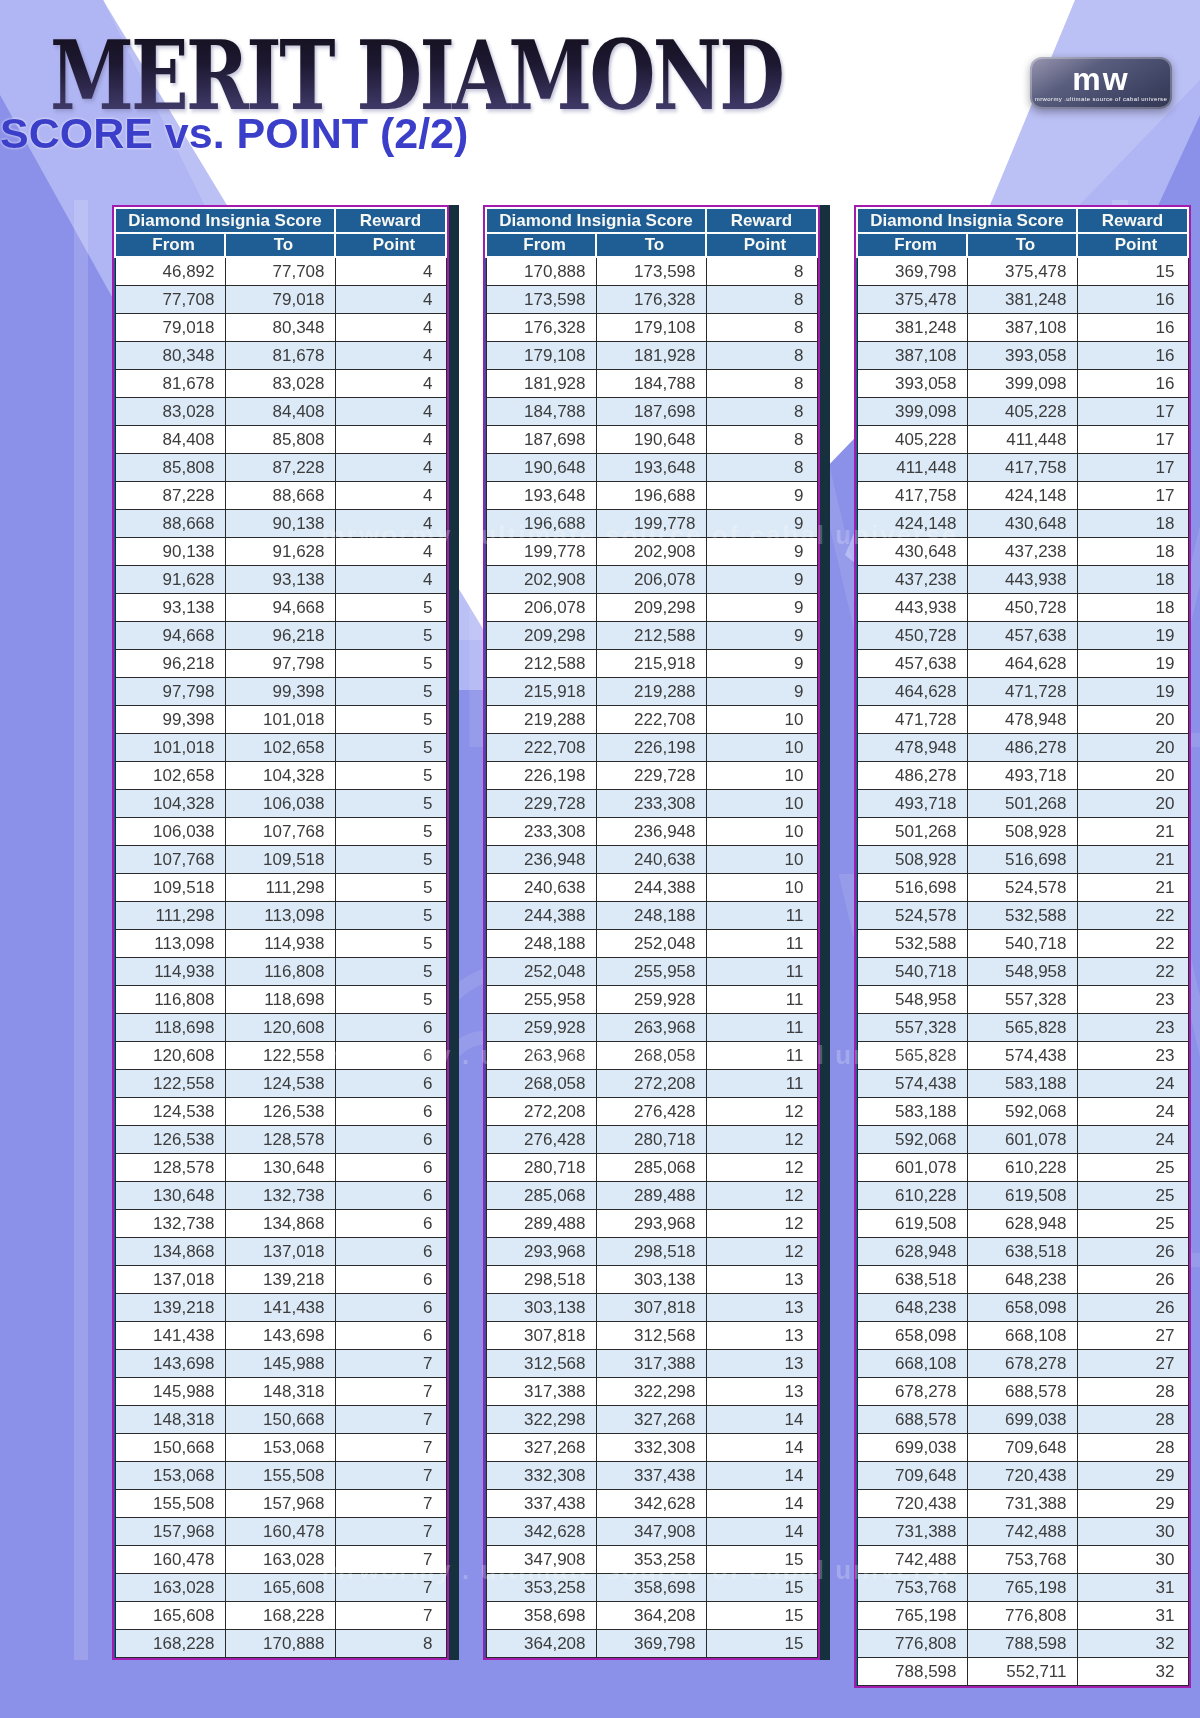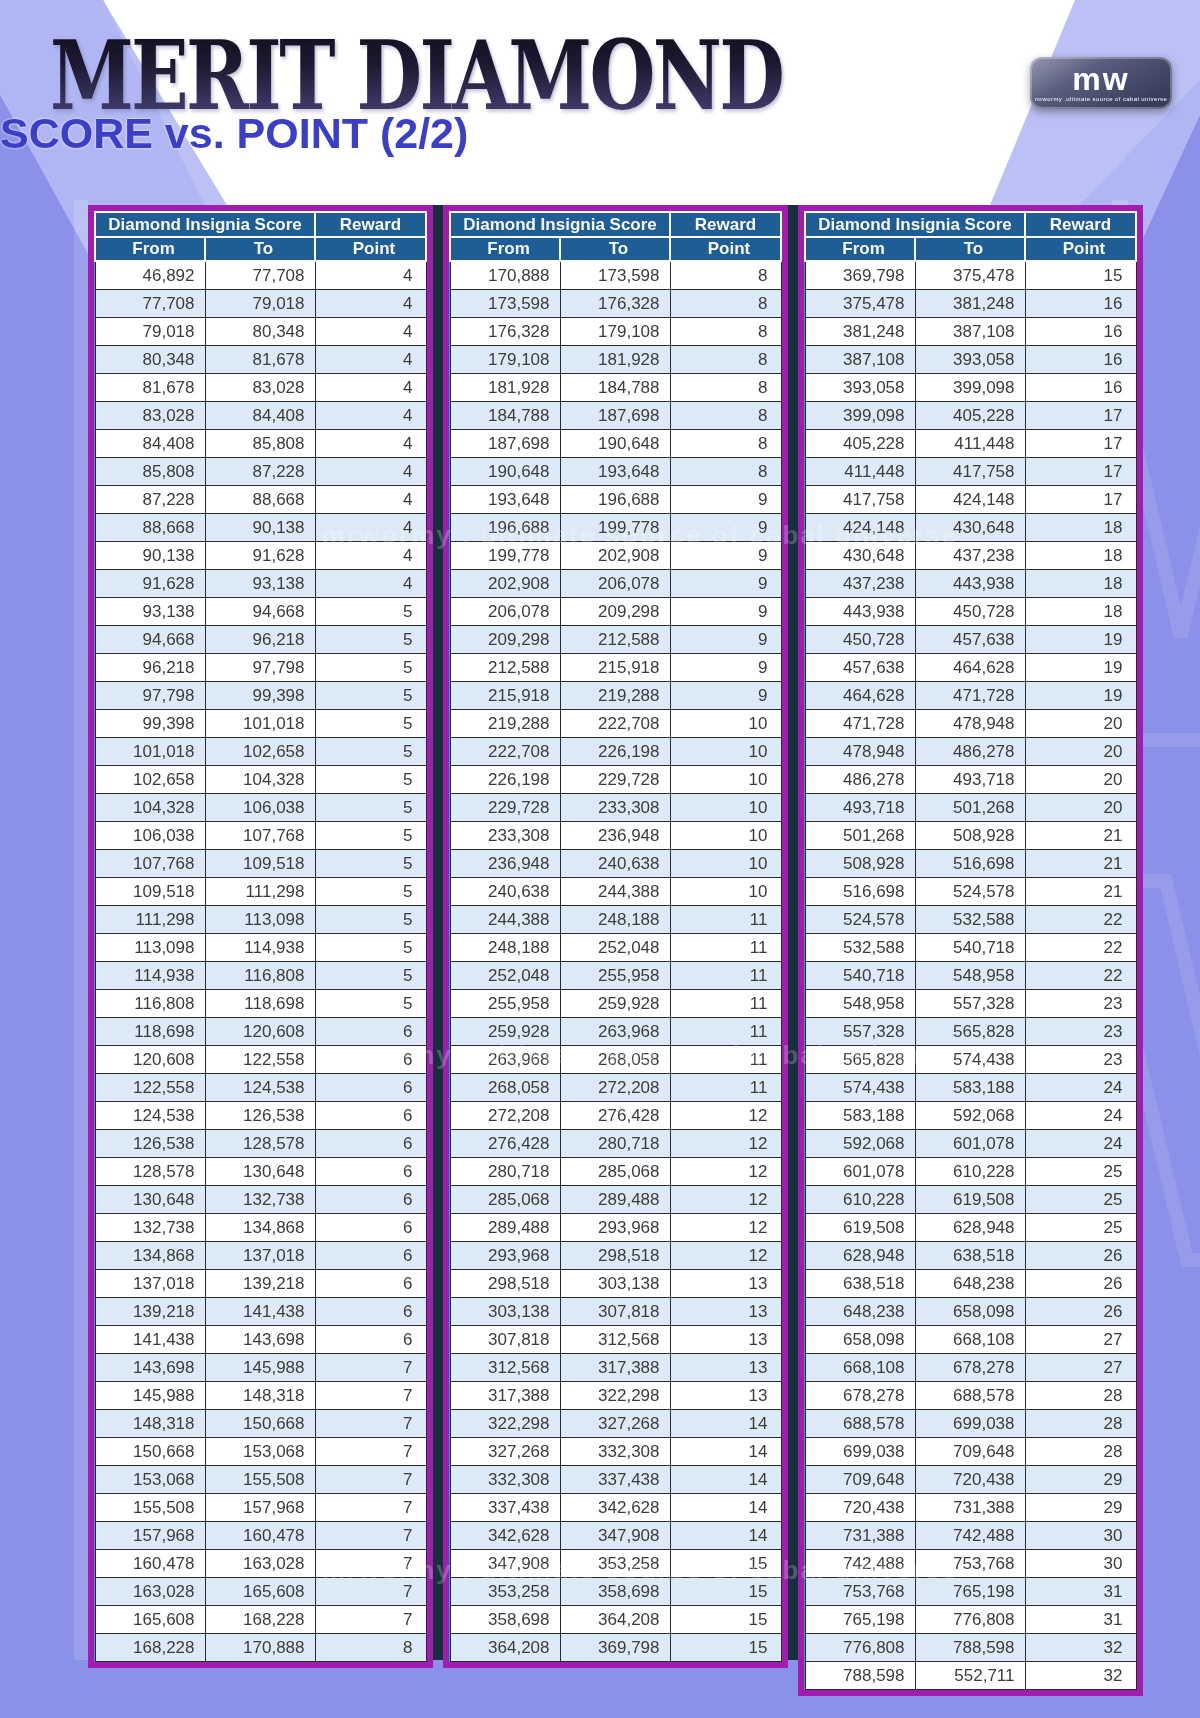--- a/index.html
+++ b/index.html
@@ -42,21 +42,21 @@
     position:absolute;left:1030px;top:57px;width:142px;height:52px;z-index:4;
     border-radius:12px;
     background:linear-gradient(150deg,#9a98b2 0%,#5a5e7e 35%,#3e4263 75%,#343854 100%);
     box-shadow:0 3px 8px rgba(0,0,0,0.35), inset 0 0 0 2px rgba(255,255,255,0.28);
     display:flex;flex-direction:column;align-items:center;justify-content:center;
   }
   .logo-text{color:#fff;font-weight:bold;font-size:32px;line-height:30px;letter-spacing:2px;}
   .logo-tagline{color:#fff;font-size:6px;letter-spacing:0.4px;margin-top:2px;white-space:nowrap;}
   
   .table-area{position:absolute;left:88px;top:205px;z-index:2;display:flex;align-items:flex-start;}
-  .grp{border:6px solid #a21caf;background:#0ea5e9;}
+  .grp{border:2px solid #a21caf;background:#0369a1;margin-left:24px;}
   .sep{width:10px;background:#16313D;}
   table{border-collapse:collapse;table-layout:fixed;}
   col.c-from{width:110px;}col.c-to{width:110px;}col.c-pt{width:111px;}
   th{
     background:#1F5D95;color:#F8F8F2;font-size:17px;font-weight:bold;text-align:center;
     border:2px solid #FDFDFD;padding:0;
   }
   tr.h1 th{height:23px;}
   tr.h2 th{height:22px;padding-left:7px;}
   th.dark-left{border-left:2px solid #16313D;}

